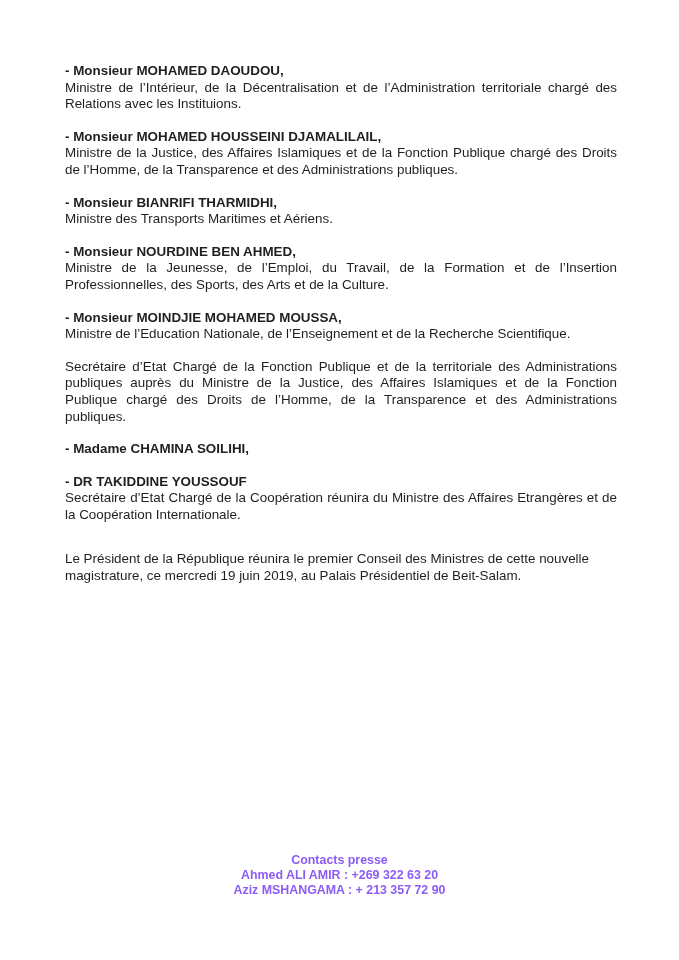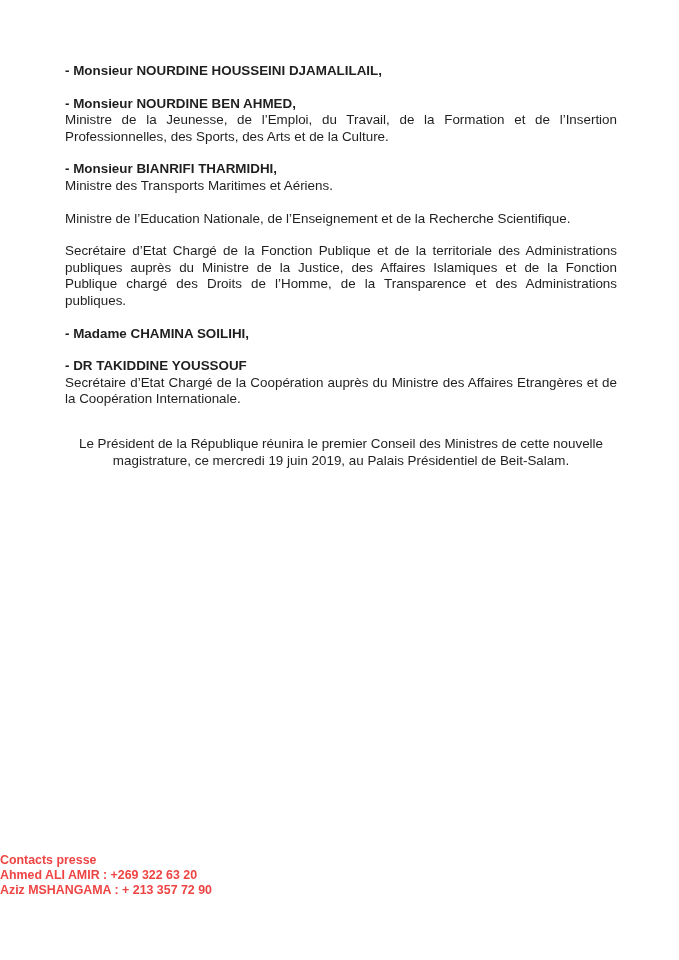--- a/index.html
+++ b/index.html
@@ -30,71 +30,77 @@
   }
   .entry-name {
     font-weight: bold;
     white-space: nowrap;
   }
   .entry-desc {
     text-align: justify;
   }
   .closing {
     margin-top: 28px;
-    text-align: center;
+    text-align: left;
   }
   .footer {
     position: absolute;
     top: 853px;
     left: 0;
     width: 100%;
-    text-align: left;
+    text-align: center;
     font-weight: bold;
     font-size: 12.4px;
     line-height: 14.8px;
-    color: #ef4444;
+    color: #8b5cf6;
   }
 </style>
 </head>
 <body>
 
 <div class="page">
 
   <div class="content">
 
+    <div class="entry">
+      <div class="entry-name">- Monsieur MOHAMED DAOUDOU,</div>
+      <div class="entry-desc">Ministre de l’Intérieur, de la Décentralisation et de l’Administration territoriale chargé des Relations avec les Instituions.</div>
+    </div>
 
     <div class="entry">
-      <div class="entry-name">- Monsieur NOURDINE HOUSSEINI DJAMALILAIL,</div>
+      <div class="entry-name">- Monsieur MOHAMED HOUSSEINI DJAMALILAIL,</div>
+      <div class="entry-desc">Ministre de la Justice, des Affaires Islamiques et de la Fonction Publique chargé des Droits de l’Homme, de la Transparence et des Administrations publiques.</div>
+    </div>
+
+    <div class="entry">
+      <div class="entry-name">- Monsieur BIANRIFI THARMIDHI,</div>
+      <div class="entry-desc">Ministre des Transports Maritimes et Aériens.</div>
     </div>
 
     <div class="entry">
       <div class="entry-name">- Monsieur NOURDINE BEN AHMED,</div>
       <div class="entry-desc">Ministre de la Jeunesse, de l’Emploi, du Travail, de la Formation et de l’Insertion Professionnelles, des Sports, des Arts et de la Culture.</div>
     </div>
 
     <div class="entry">
-      <div class="entry-name">- Monsieur BIANRIFI THARMIDHI,</div>
-      <div class="entry-desc">Ministre des Transports Maritimes et Aériens.</div>
-    </div>
-
-    <div class="entry">
+      <div class="entry-name">- Monsieur MOINDJIE MOHAMED MOUSSA,</div>
       <div class="entry-desc">Ministre de l’Education Nationale, de l’Enseignement et de la Recherche Scientifique.</div>
     </div>
 
     <div class="entry">
       <div class="entry-desc">Secrétaire d’Etat Chargé de la Fonction Publique et de la territoriale des Administrations publiques auprès du Ministre de la Justice, des Affaires Islamiques et de la Fonction Publique chargé des Droits de l’Homme, de la Transparence et des Administrations publiques.</div>
     </div>
 
     <div class="entry">
       <div class="entry-name">- Madame CHAMINA SOILIHI,</div>
     </div>
 
     <div class="entry">
       <div class="entry-name">- DR TAKIDDINE YOUSSOUF</div>
-      <div class="entry-desc">Secrétaire d’Etat Chargé de la Coopération auprès du Ministre des Affaires Etrangères  et de la Coopération Internationale.</div>
+      <div class="entry-desc">Secrétaire d’Etat Chargé de la Coopération réunira du Ministre des Affaires Etrangères  et de la Coopération Internationale.</div>
     </div>
 
     <div class="closing">Le Président de la République réunira le premier Conseil des Ministres de cette nouvelle magistrature, ce mercredi 19 juin 2019, au Palais Présidentiel de Beit-Salam.</div>
 
   </div>
 
   <div class="footer">
     <div>Contacts presse</div>
     <div>Ahmed ALI AMIR : +269 322 63 20</div>
     <div>Aziz MSHANGAMA : + 213 357 72 90</div>

